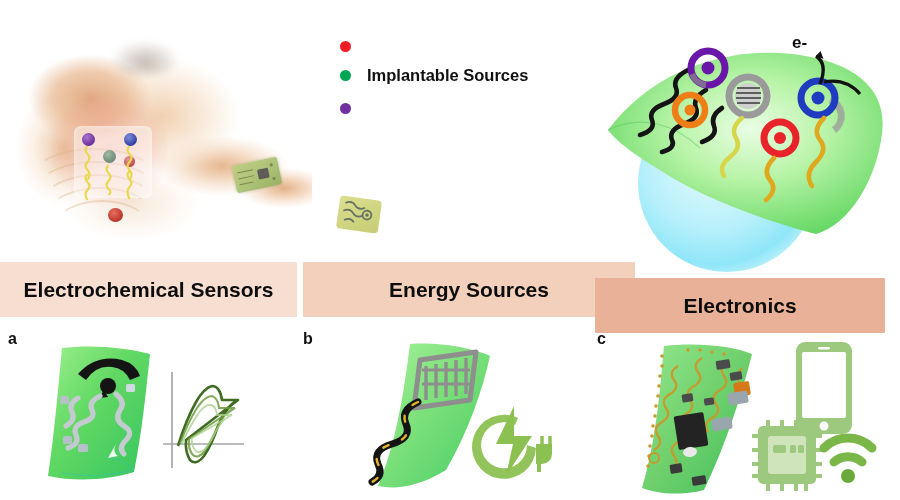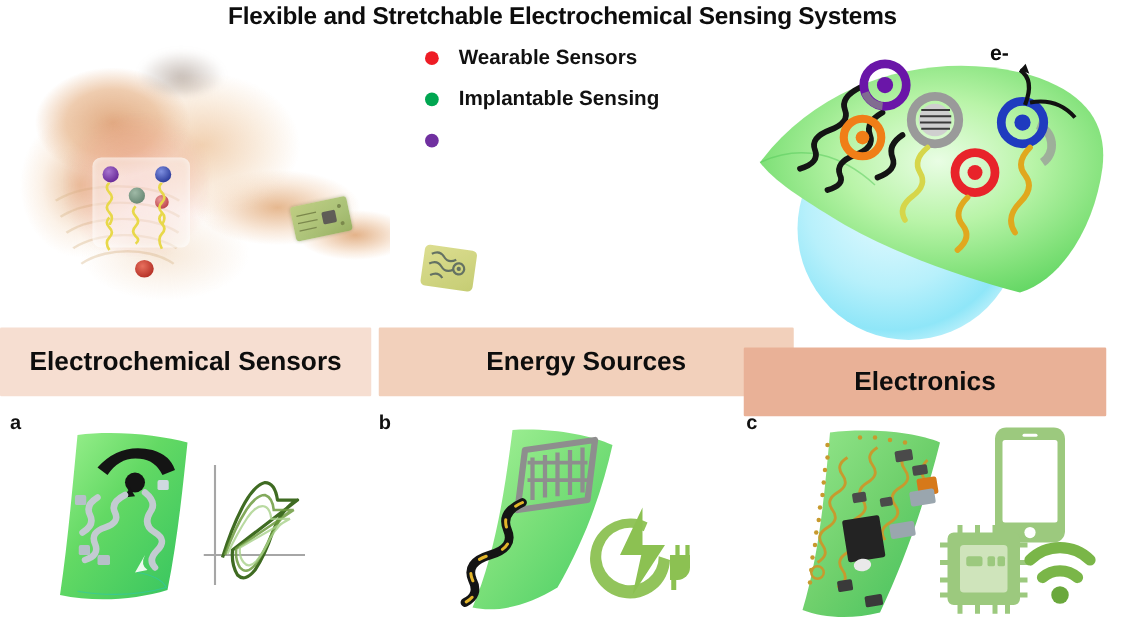--- a/index.html
+++ b/index.html
@@ -76,30 +76,28 @@
   #panA{left:0px;width:297px;}
   #panB{left:300px;width:290px;}
   #panC{left:592px;width:308px;}
   .panel svg{position:absolute;left:0;top:0;}
 </style>
 </head>
 <body>
 
 <div class="fig">
 
-  <div class="title">Flexible and Stretchable Electrochemical Sensing Systems</div>
 
   <div class="legend">
     <div class="lg-row">
       <span class="lg-dot" style="background:#ee1c25"></span>
-      <span class="lg-txt">Wearable Sensors</span>
     </div>
     <div class="lg-row">
       <span class="lg-dot" style="background:#00a651"></span>
-      <span class="lg-txt">Implantable Sensing</span>
+      <span class="lg-txt">Implantable Sources</span>
     </div>
     <div class="lg-row">
       <span class="lg-dot" style="background:#7030a0"></span>
     </div>
   </div>
 
   <div class="body-ill">
     <div class="torso"></div>
     <div class="shoulder-shadow"></div>
 

